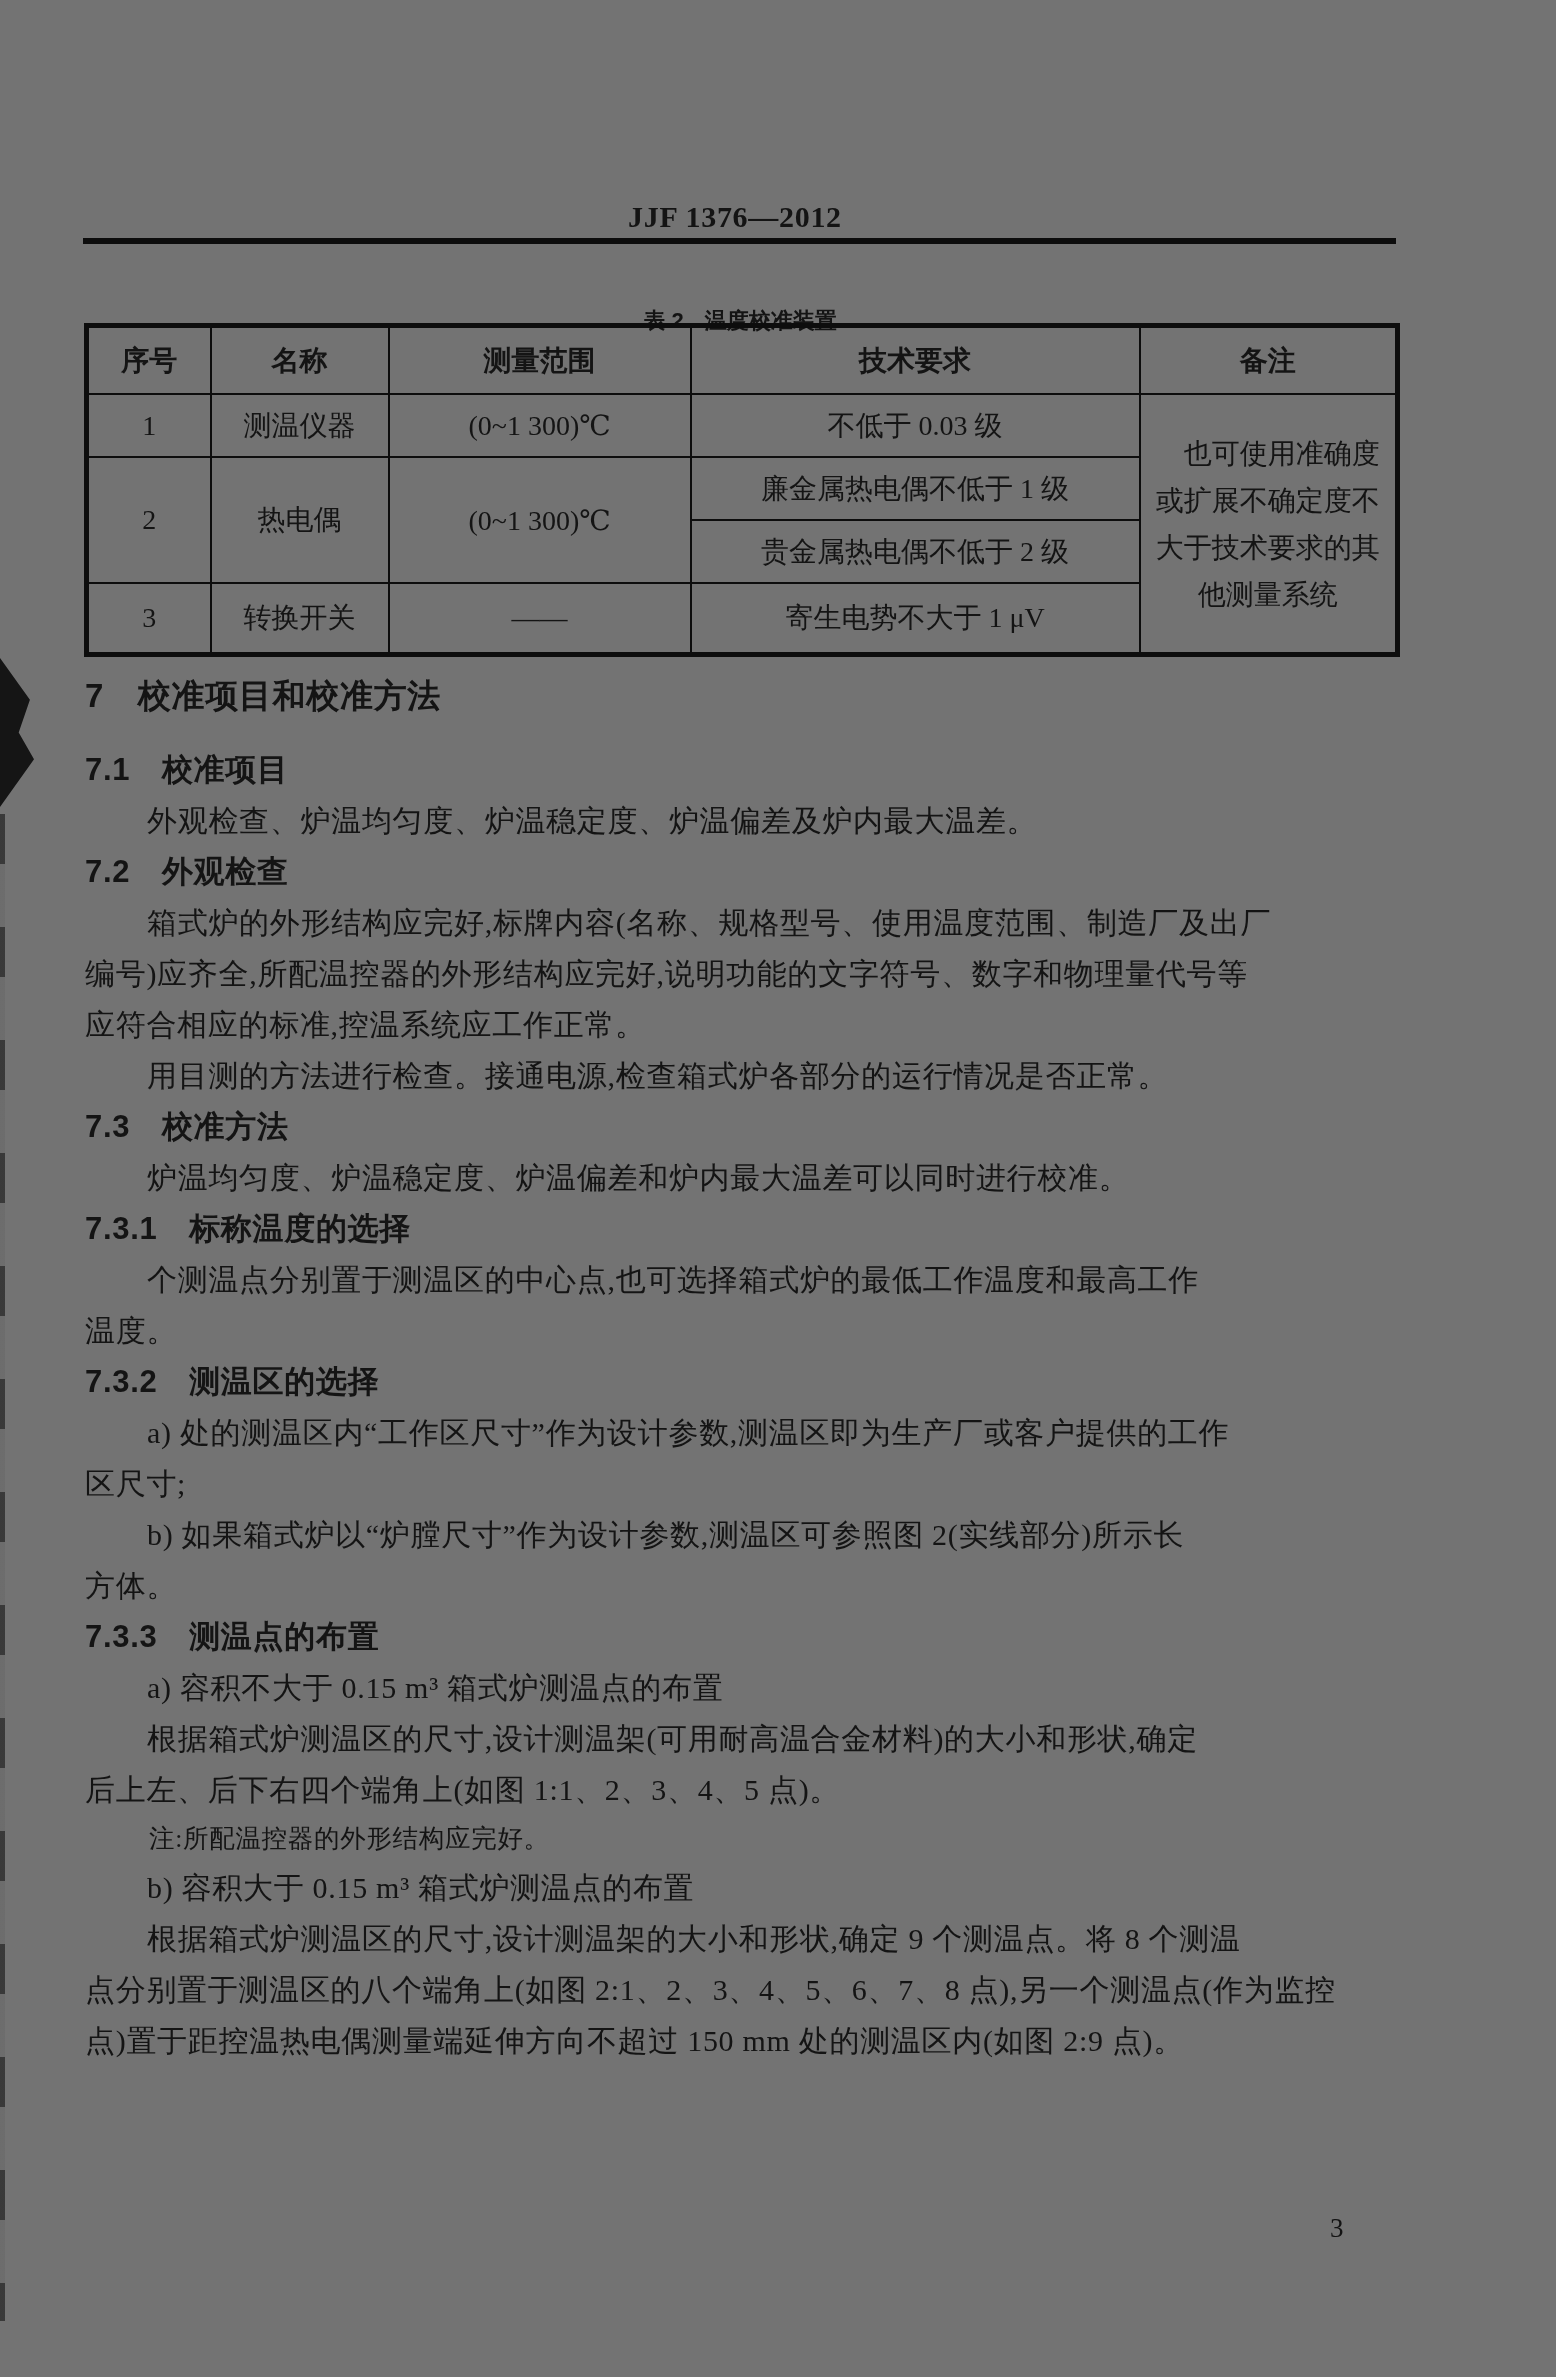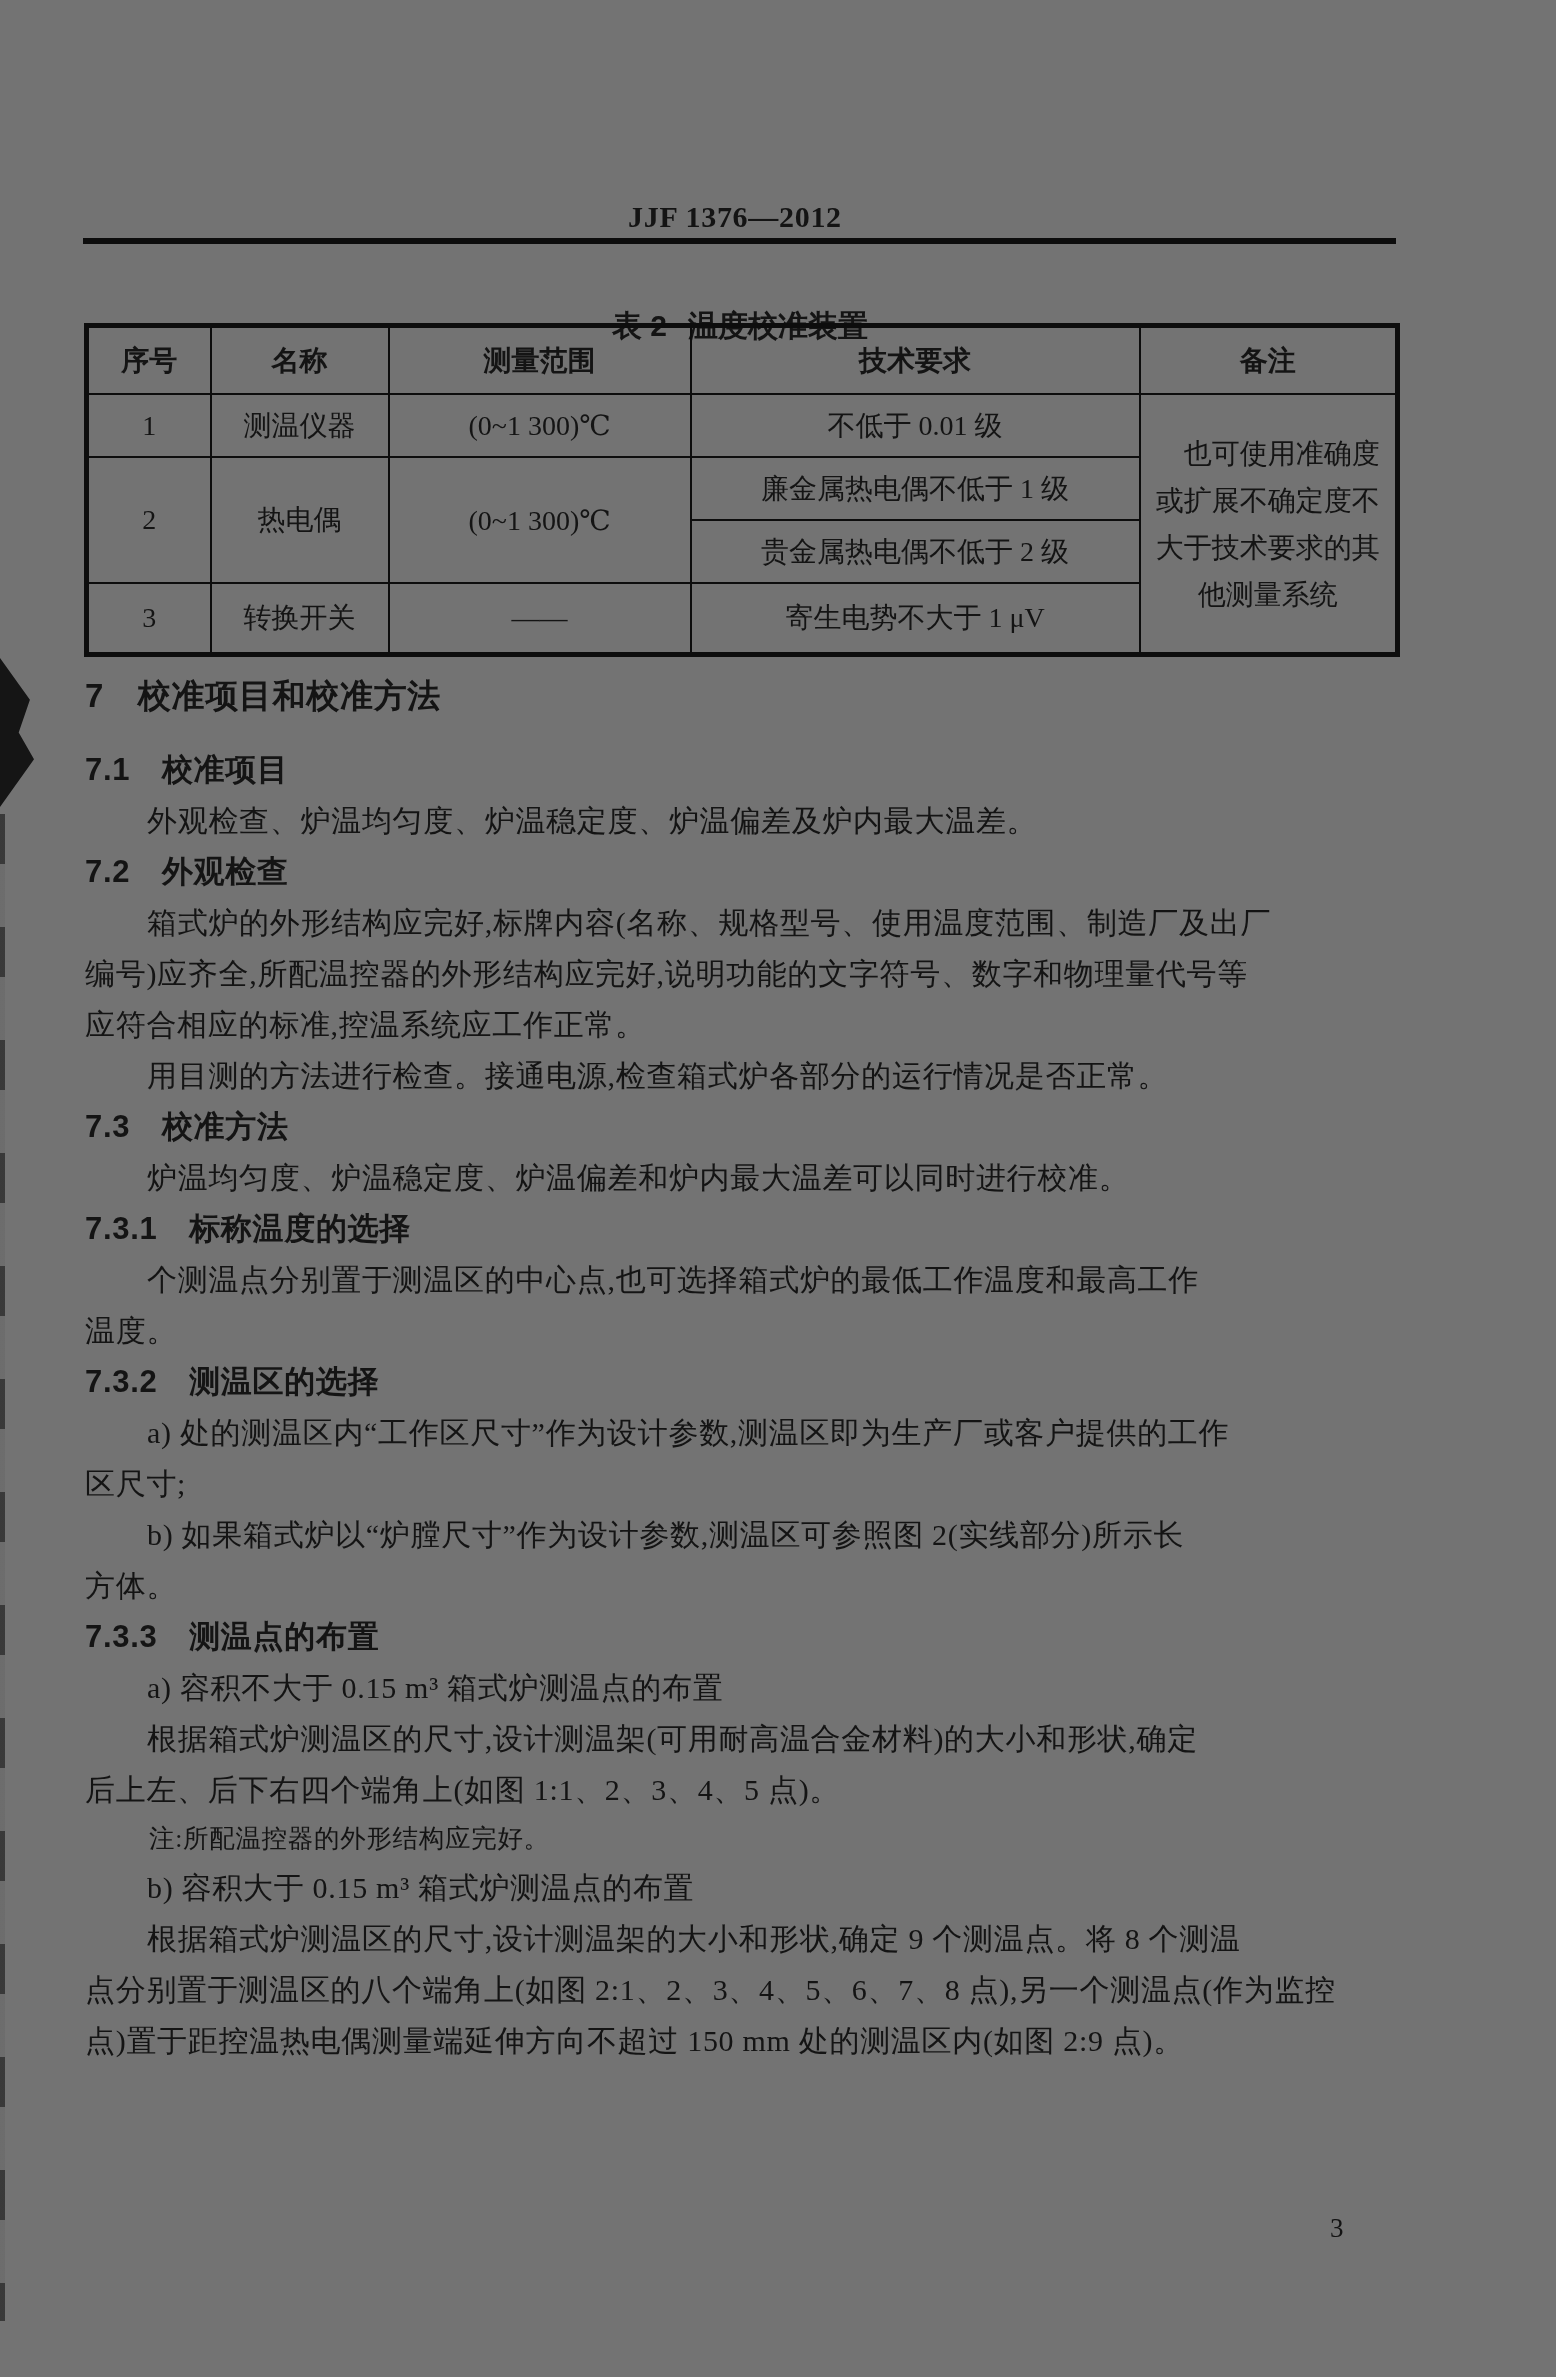--- a/index.html
+++ b/index.html
@@ -21,21 +21,21 @@
   }
   .header-rule{
     position:absolute;left:83px;top:238px;
     width:1313px;height:6.4px;background:#0d0d0d;
   }
   
   .table-title{
     position:absolute;left:85px;top:306px;width:1310px;
     text-align:center;
     font-family:"Liberation Sans","DejaVu Sans",sans-serif;
-    font-weight:bold;font-size:30px;
+    font-weight:bold;font-size:22px;
   }
   .table-title .gap{display:inline-block;width:21px;}
   
   table.cal{
     position:absolute;left:84px;top:323px;
     width:1310px;
     border-collapse:collapse;table-layout:fixed;
     font-size:28px;
   }
   table.cal{border:5px solid #0d0d0d;}
@@ -128,21 +128,21 @@
       <th>序号</th>
       <th>名称</th>
       <th>测量范围</th>
       <th>技术要求</th>
       <th>备注</th>
     </tr>
     <tr class="r1">
       <td>1</td>
       <td>测温仪器</td>
       <td>(0~1 300)℃</td>
-      <td>不低于 0.01 级</td>
+      <td>不低于 0.03 级</td>
       <td class="remark" rowspan="4">也可使用准确度或扩展不确定度不大于技术要求的其他测量系统</td>
     </tr>
     <tr class="r2a">
       <td rowspan="2">2</td>
       <td rowspan="2">热电偶</td>
       <td rowspan="2">(0~1 300)℃</td>
       <td>廉金属热电偶不低于 1 级</td>
     </tr>
     <tr class="r2b">
       <td>贵金属热电偶不低于 2 级</td>

